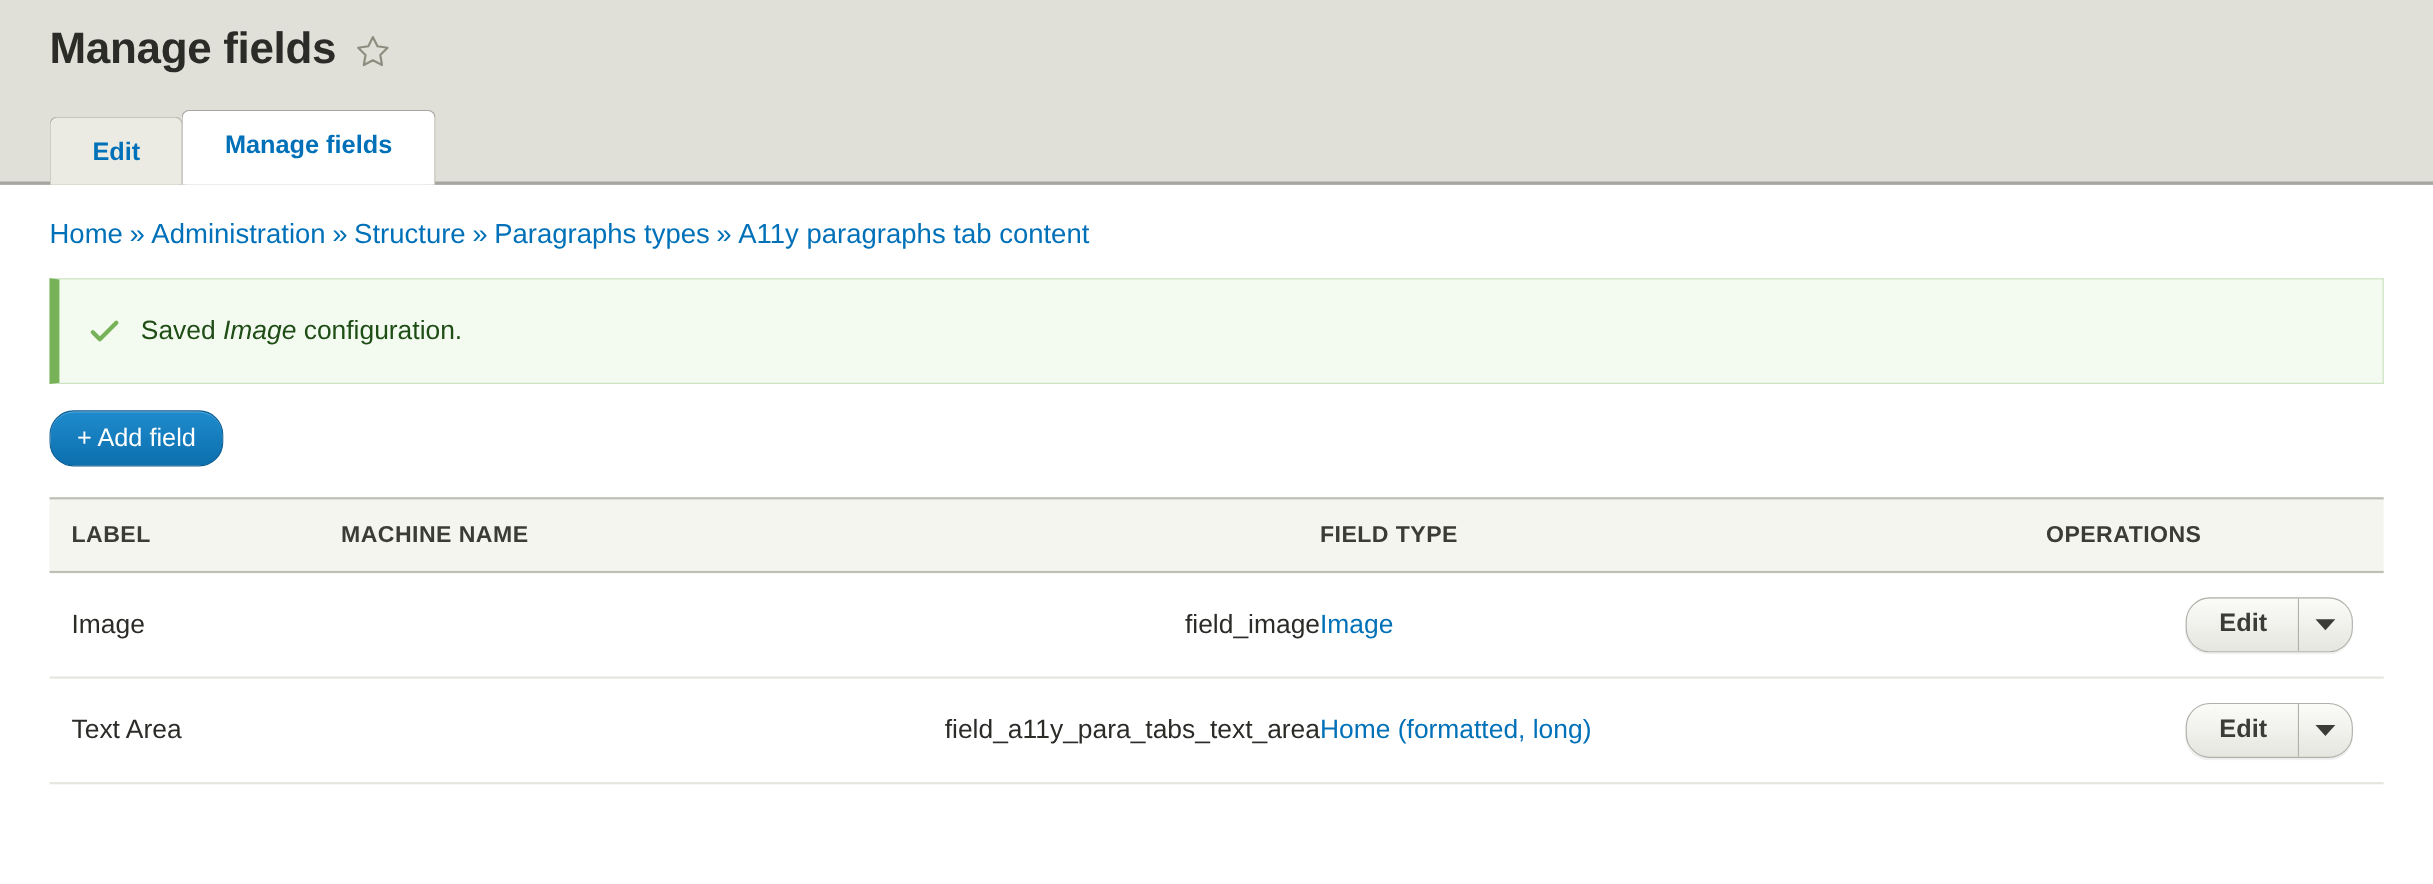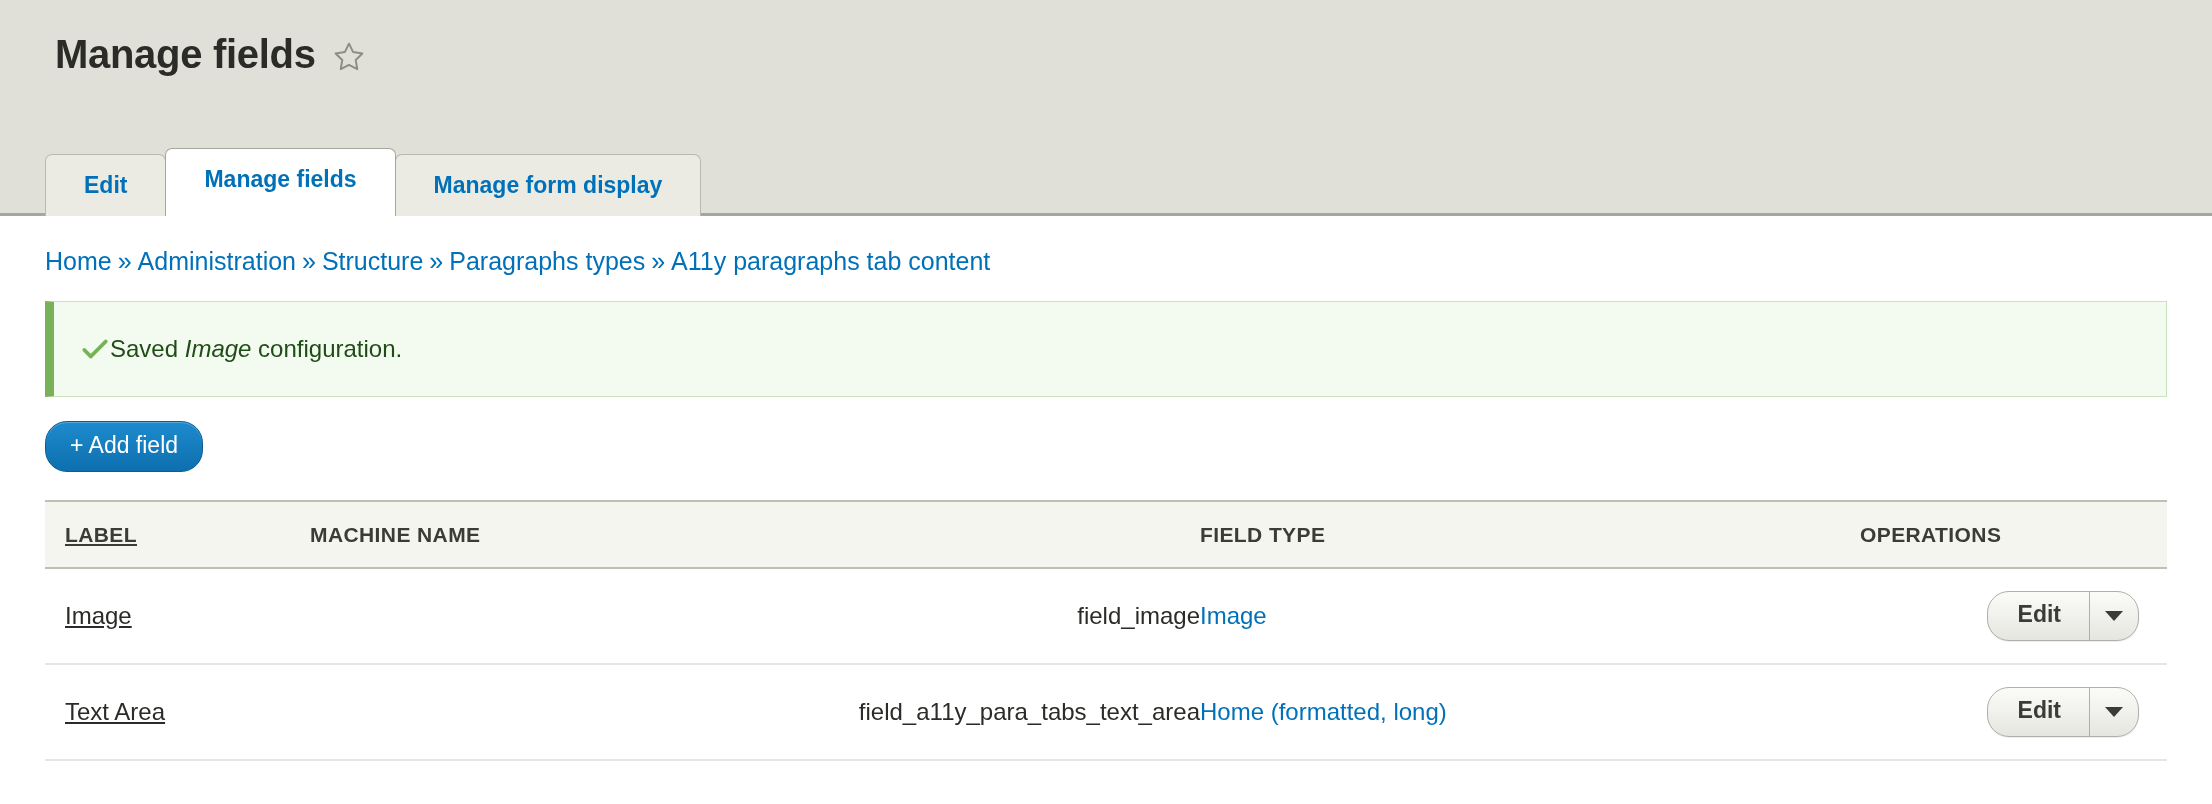--- a/index.html
+++ b/index.html
@@ -12,23 +12,23 @@
     background: #ffffff;
     font-family: "Liberation Sans", sans-serif;
     -webkit-font-smoothing: antialiased;
     overflow: hidden;
   }
 
   
   .page-head {
     background: #e0e0d8;
     border-bottom: 3px solid #a6a6a0;
-    padding: 10px;
+    padding: 0;
     position: relative;
-    height: 216px;
+    height: 168px;
     box-sizing: border-box;
   }
   .page-title-row {
     padding: 22px 0 0 45px;
     display: flex;
     align-items: center;
     gap: 16px;
   }
   .page-title {
     font-size: 40px;
@@ -108,20 +108,21 @@
 
   
   .status-msg {
     margin: 22px 0 0 0;
     background: #f3faef;
     border: 1px solid #c9e1bd;
     border-left: 9px solid #77b259;
     padding: 22px 26px;
     display: flex;
     align-items: center;
+    gap: 18px;
     box-sizing: border-box;
     min-height: 96px;
   }
   .check-icon {
     width: 30px;
     height: 30px;
     flex: none;
     display: block;
   }
   .status-text {
@@ -169,21 +170,21 @@
     padding: 21px 0 20px 0;
     text-transform: uppercase;
   }
   .fields-table tbody td {
     border-bottom: 2px solid #e6e6e0;
     font-size: 24px;
     color: #2b2b28;
     padding: 22px 0 22px 0;
     vertical-align: middle;
   }
-  .col-label   { width: 245px; padding-left: 20px !important; text-decoration: underline; }
+  .col-label   { width: 245px; padding-left: 20px !important; }
   .col-machine { width: 890px; text-align: right; }
   .col-type    { width: 660px; margin-left: 48px; }
   .col-ops     { width: auto; text-align: right; padding-right: 28px !important; }
   th.col-label { padding-left: 20px !important; }
   th.col-ops   { text-align: right; padding-right: 46px !important; }
 
   .type-link {
     color: #0071b8;
     text-decoration: none;
     cursor: pointer;
@@ -235,21 +236,20 @@
     <span class="star-icon">
       <svg viewBox="0 0 24 24" width="34" height="34" aria-hidden="true">
         <path d="M12 2.6l2.92 5.92 6.53.95-4.72 4.6 1.11 6.5L12 17.5l-5.84 3.07 1.11-6.5-4.72-4.6 6.53-.95z" fill="none" stroke="#8d8d80" stroke-width="1.4" stroke-linejoin="round"></path>
       </svg>
     </span>
   </div>
 
   <div class="tabs">
     <a class="tab">Edit</a>
     <a class="tab active">Manage fields</a>
-    <a class="tab">Manage form display</a>
   </div>
 </div>
 
 <div class="main">
 
   <nav class="breadcrumb">
     <a>Home</a><span class="crumb-sep">»</span><a>Administration</a><span class="crumb-sep">»</span><a>Structure</a><span class="crumb-sep">»</span><a>Paragraphs types</a><span class="crumb-sep">»</span><a>A11y paragraphs tab content</a>
   </nav>
 
   <div class="status-msg">

